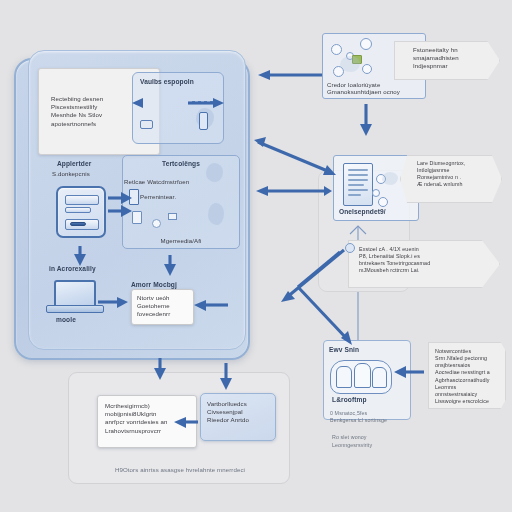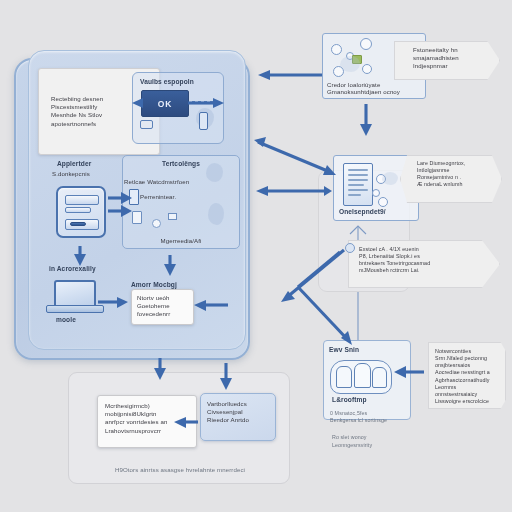--- a/index.html
+++ b/index.html
@@ -148,21 +148,20 @@
 
   <div class="abs card" style="left:38px;top:68px;width:122px;height:87px;padding:26px 10px 0 12px;">
     <div class="txt small">Rectebiing desnen</div>
     <div class="txt small">Piscestsmestilify</div>
     <div class="txt small">Mesnhde Ns Stlov</div>
     <div class="txt small">apotesrtnonnefs</div>
   </div>
 
   <div class="abs" style="left:132px;top:72px;width:92px;height:72px;border:1.4px solid #8fabd1;border-radius:6px;background:rgba(215,226,242,.55);"></div>
   <div class="abs txt lbl" style="left:140px;top:78px;width:84px;">Vaulbs espopoln</div>
-  <div class="abs dlg" style="left:141px;top:90px;width:48px;height:27px;">OK</div>
   <div class="abs" style="left:192px;top:101px;width:24px;height:2px;background:repeating-linear-gradient(90deg,#5b81b8 0 3px,transparent 3px 6px);"></div>
   <div class="abs blob" style="left:196px;top:108px;width:18px;height:20px;"></div>
   <div class="abs" style="left:140px;top:120px;width:13px;height:9px;border:1.4px solid #5b81b8;border-radius:2px;"></div>
   <div class="abs" style="left:199px;top:112px;width:9px;height:18px;border:1.3px solid #4a72ad;border-radius:2px;background:#dde7f5;"></div>
 
   <div class="abs txt lbl" style="left:57px;top:160px;width:90px;">Applertder</div>
   <div class="abs txt small" style="left:52px;top:170px;width:90px;">S.donkepcnis</div>
   <div class="abs srv-body" style="left:56px;top:186px;width:50px;height:52px;">
     <div class="abs srv-slot" style="left:7px;top:7px;width:34px;height:10px;"></div>
     <div class="abs srv-slot" style="left:7px;top:19px;width:26px;height:6px;"></div>

